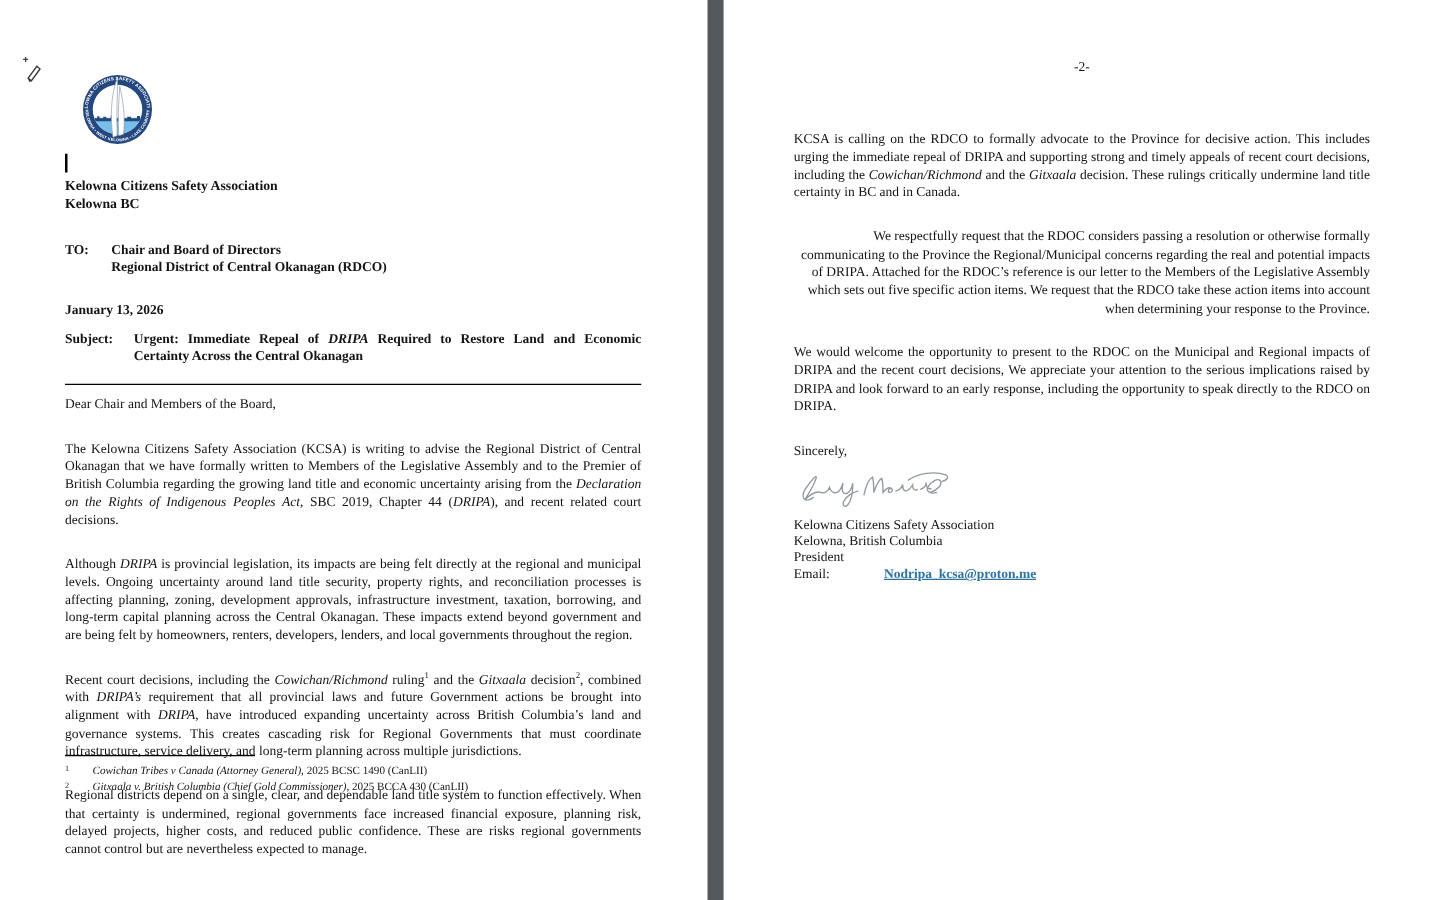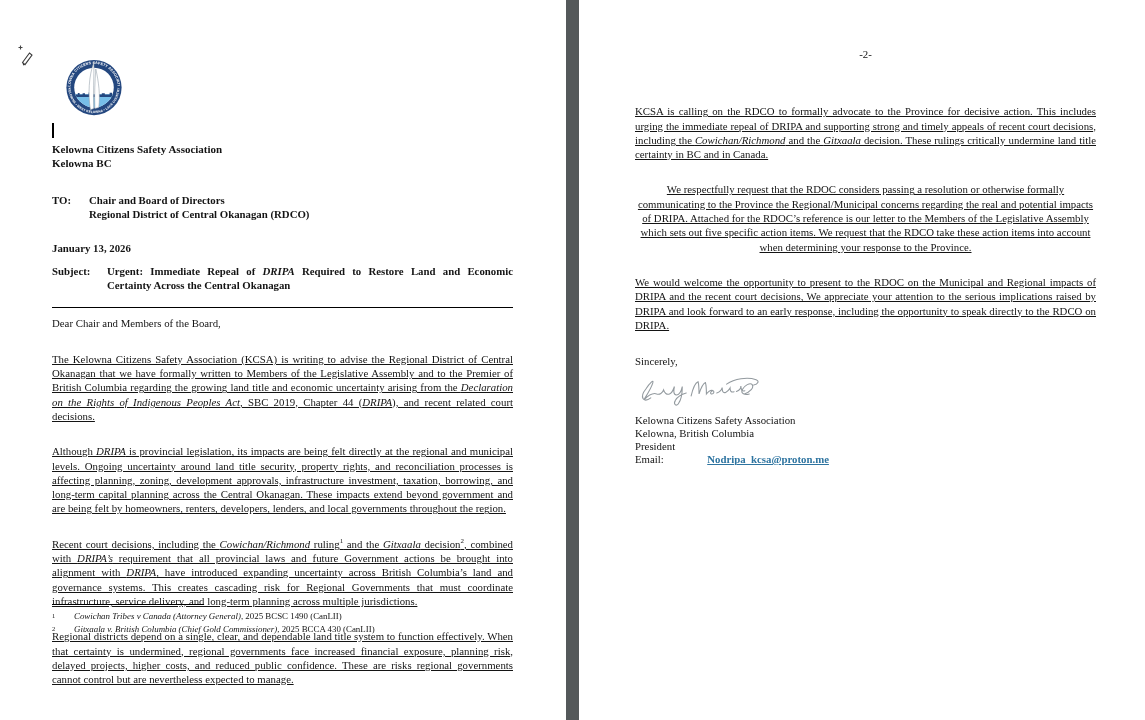--- a/index.html
+++ b/index.html
@@ -25,22 +25,22 @@
   .lh-line { font-weight:bold; font-size:11px; line-height:13.5px; }
   .to-block { margin-top:23px; font-weight:bold; display:grid; grid-template-columns:37px 1fr; }
   .to-block .to-lines { }
   .date-line { margin-top:19px; font-weight:bold; }
   .subject-block {
     margin-top:9px; display:grid; grid-template-columns:55px 1fr;
     font-weight:bold; padding-bottom:15px; border-bottom:1.3px solid #000;
   }
   .subject-text { text-align:justify; }
   .salutation { margin-top:8px; }
-  p.body-p { margin:21px 0 0 0; text-align:justify;text-decoration:underline; }
-  p.no-justify { text-align:center; }
+  p.body-p { margin:21px 0 0 0; text-align:justify; }
+  p.no-justify { text-align:right; }
   sup { font-size:7px; line-height:0; }
 
   .footnotes { position:absolute; left:52px; top:604px; width:461px;font-family:Liberation Serif, serif; }
   .fn-rule { width:152px; border-top:1.3px solid #000; margin-bottom:5px; }
   .fn-row { display:grid; grid-template-columns:22px 1fr; font-size:8.9px; line-height:12.6px; }
   .fn-num { font-size:6.5px; vertical-align:top; }
 
   
   .content2 {
     position:absolute; left:56px; top:47px; width:461px;

